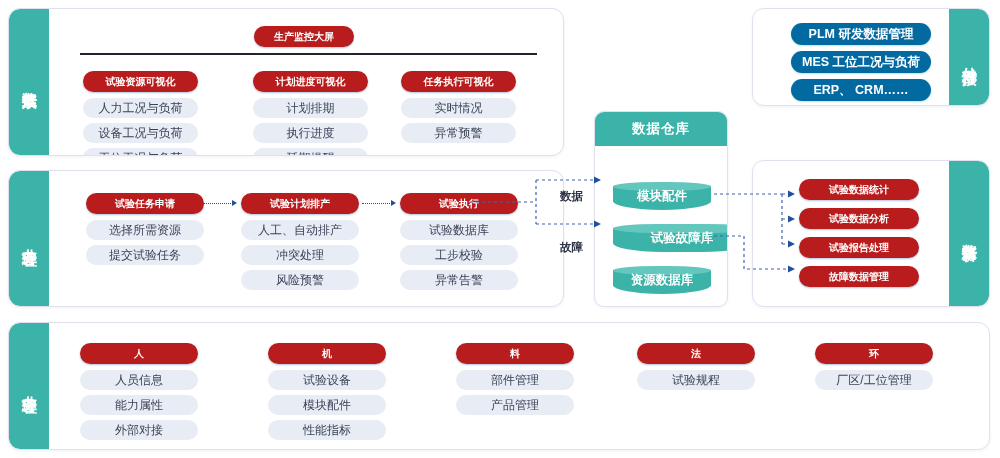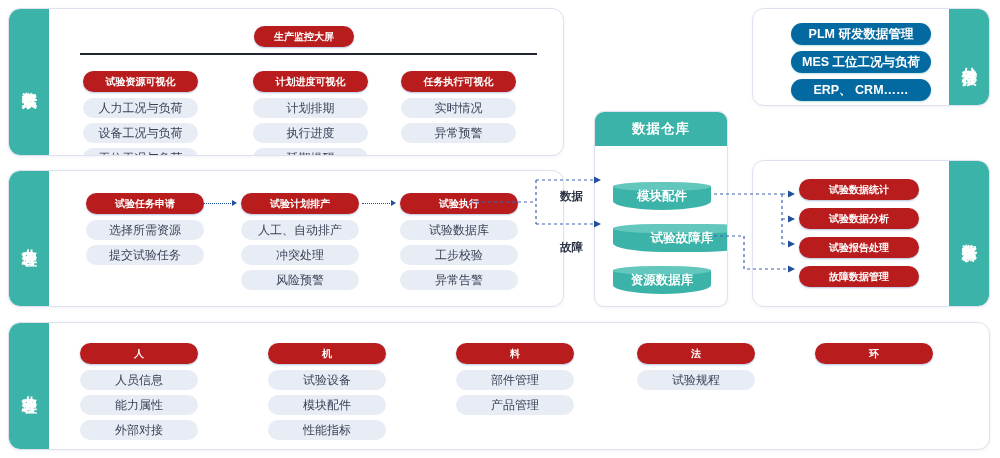--- a/index.html
+++ b/index.html
@@ -276,20 +276,21 @@
         <div class="pill pill-light">产品管理</div>
       </div>
 
       <div class="col" id="b-col4">
         <div class="pill pill-dark">法</div>
         <div class="pill pill-light">试验规程</div>
       </div>
 
       <div class="col" id="b-col5">
         <div class="pill pill-dark">环</div>
+        <div class="pill pill-light">厂区/工位管理</div>
       </div>
 
     </div>
   </div>
 
   <div id="sec-warehouse">
     <div id="warehouse-head">数据仓库</div>
 
     <div class="db" id="db1">
       <div class="db-body"></div>

